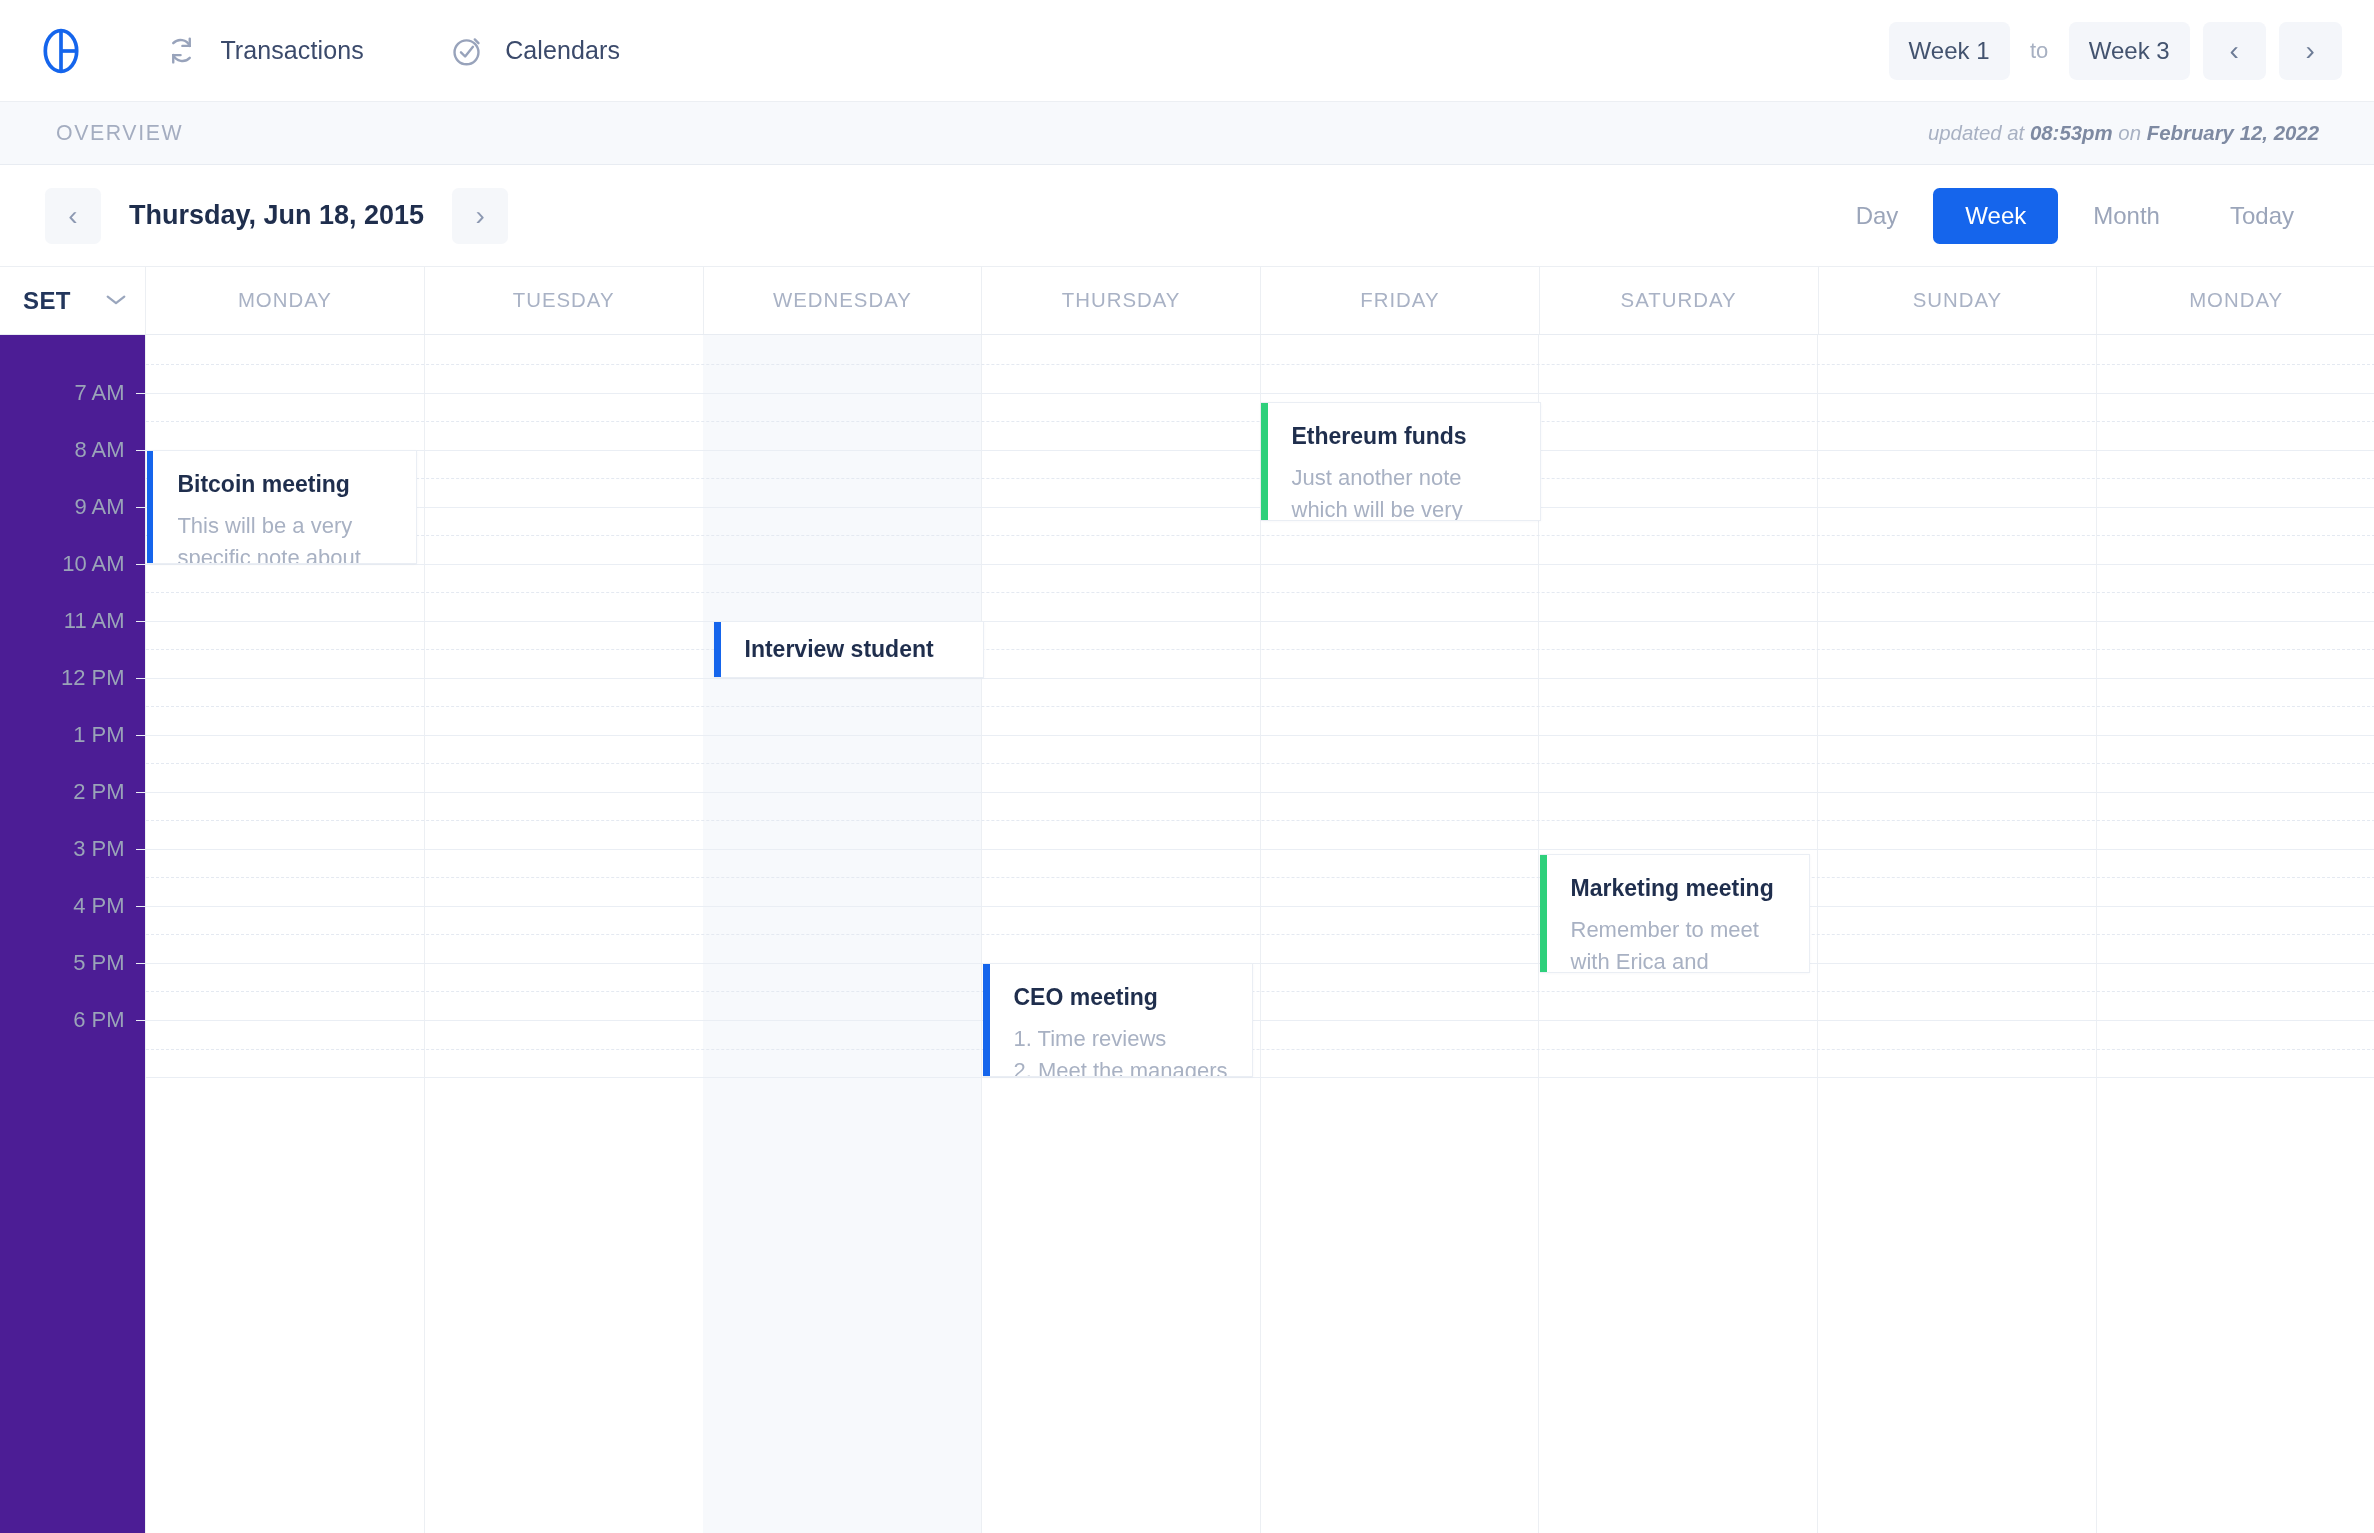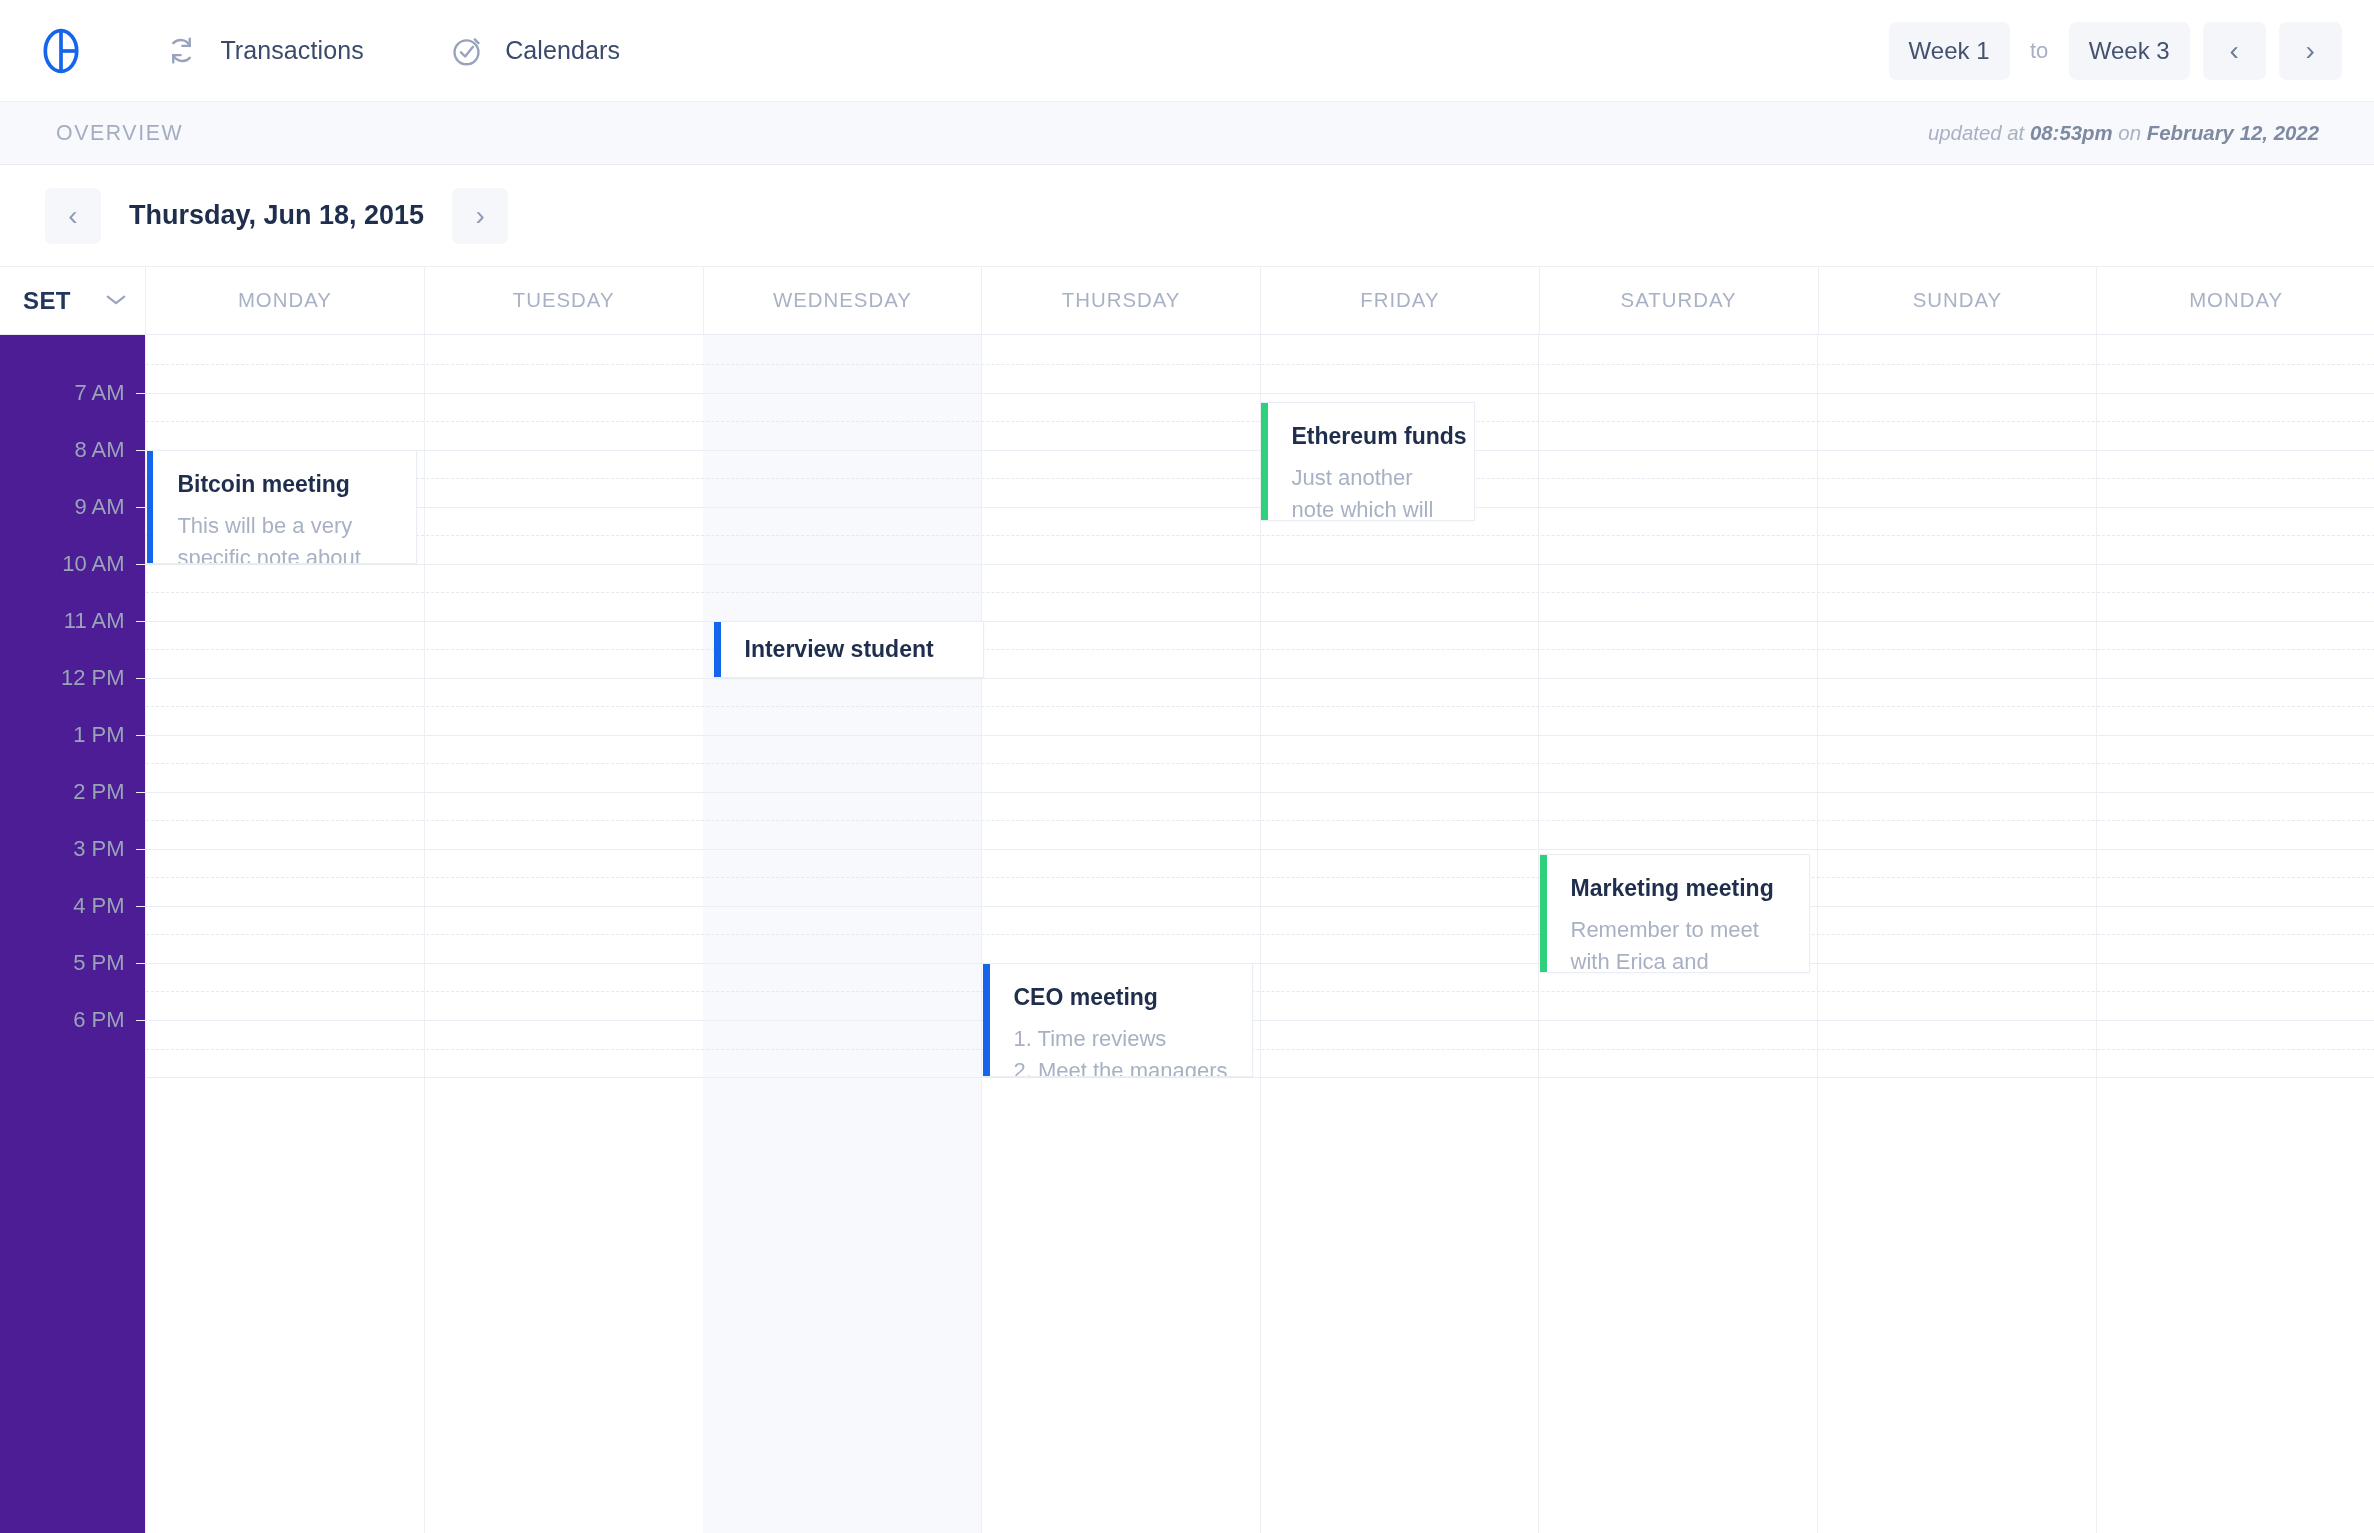--- a/index.html
+++ b/index.html
@@ -493,20 +493,26 @@
 
   <div class="date-bar">
     <div class="nav-sq">
       <span>‹</span>
     </div>
     <div class="date-text">Thursday, Jun 18, 2015</div>
     <div class="nav-sq">
       <span>›</span>
     </div>
 
+    <div class="view-switch">
+      <div class="view-btn">Day</div>
+      <div class="view-btn active">Week</div>
+      <div class="view-btn">Month</div>
+      <div class="view-btn">Today</div>
+    </div>
   </div>
 
   <div class="cal-wrap">
 
     <div class="cal-head">
       <div class="set-cell">
         <span class="set-label">SET</span>
         <span class="set-caret">
           <svg width="24" height="15" viewBox="0 0 26 16" fill="none" stroke="#9aa6bd" stroke-width="2.4" stroke-linecap="round" stroke-linejoin="round">
             <polyline points="4,5 13,12 22,5"></polyline>
@@ -603,21 +609,21 @@
           <div class="hline" style="top: 685px;"></div>
           <div class="hline half" style="top: 714px;"></div>
           <div class="hline" style="top: 742px;"></div>
           <div class="event" style="left: 0.9px; width: 270px; top: 115px; height: 114px;">
             <div class="bar"></div>
             <div class="ev-body">
               <div class="ev-title">Bitcoin meeting</div>
               <div class="ev-desc">This will be a very specific note about this event. It will help you.</div>
             </div>
           </div>
-          <div class="event green" style="left: 1115px; width: 214px; top: 67px; height: 119px;">
+          <div class="event green" style="left: 1115px; width: 280px; top: 67px; height: 119px;">
             <div class="bar"></div>
             <div class="ev-body">
               <div class="ev-title">Ethereum funds</div>
               <div class="ev-desc">Just another note which will be very useful for you to keep track.</div>
             </div>
           </div>
           <div class="event compact" style="left: 568px; width: 270px; top: 286px; height: 57px;">
             <div class="bar"></div>
             <div class="ev-body">
               <div class="ev-title">Interview student</div>

